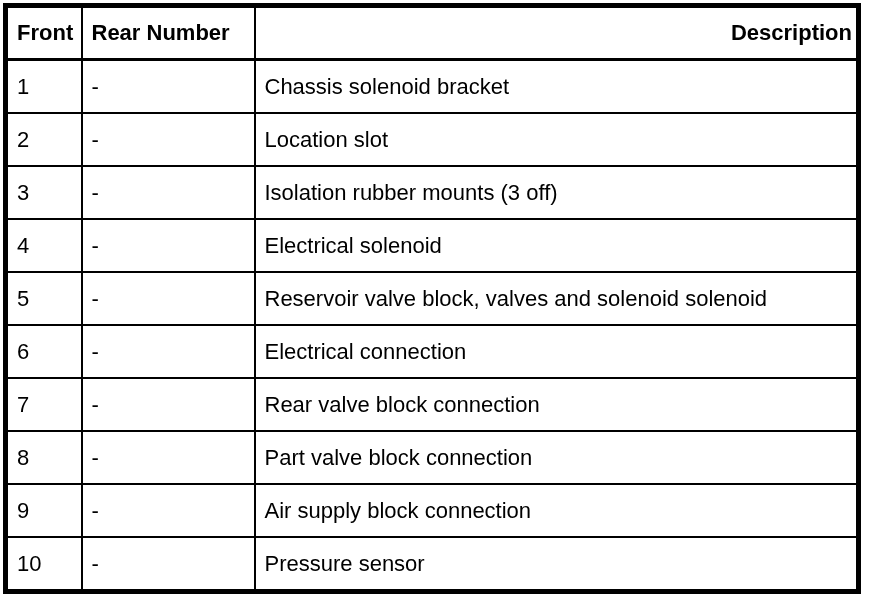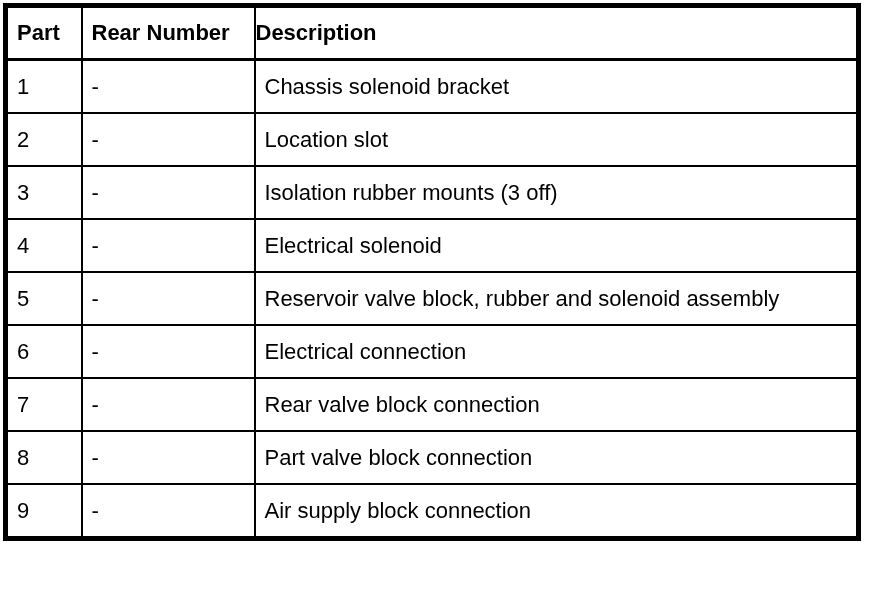--- a/index.html
+++ b/index.html
@@ -39,42 +39,42 @@
     vertical-align: middle;
     background: #ffffff;
   }
   thead th {
     height: 50px;
     font-weight: bold;
     text-align: left;
     border-bottom: 3px solid #000000;
   }
   thead th.th-desc {
-    text-align: left;
+    text-align: right;
     padding-left: 0;
   }
   tbody td {
     height: 51px;
     font-weight: normal;
     text-align: left;
   }
 </style>
 </head>
 <body>
 
 <div class="page">
   <table class="parts-table">
     <colgroup>
       <col class="col-item">
       <col class="col-part">
       <col class="col-desc">
     </colgroup>
     <thead>
       <tr>
-        <th class="th-item">Part</th>
+        <th class="th-item">Front</th>
         <th class="th-part">Rear Number</th>
         <th class="th-desc">Description</th>
       </tr>
     </thead>
     <tbody>
   <tr>
     <td>1</td>
     <td>-</td>
     <td>Chassis solenoid bracket</td>
   </tr>
@@ -93,21 +93,21 @@
 
   <tr>
     <td>4</td>
     <td>-</td>
     <td>Electrical solenoid</td>
   </tr>
 
   <tr>
     <td>5</td>
     <td>-</td>
-    <td>Reservoir valve block, rubber and solenoid assembly</td>
+    <td>Reservoir valve block, valves and solenoid solenoid</td>
   </tr>
 
   <tr>
     <td>6</td>
     <td>-</td>
     <td>Electrical connection</td>
   </tr>
 
   <tr>
     <td>7</td>
@@ -120,15 +120,20 @@
     <td>-</td>
     <td>Part valve block connection</td>
   </tr>
 
   <tr>
     <td>9</td>
     <td>-</td>
     <td>Air supply block connection</td>
   </tr>
 
+  <tr>
+    <td>10</td>
+    <td>-</td>
+    <td>Pressure sensor</td>
+  </tr>
 </tbody>
   </table>
 </div>
 
 </body></html>

